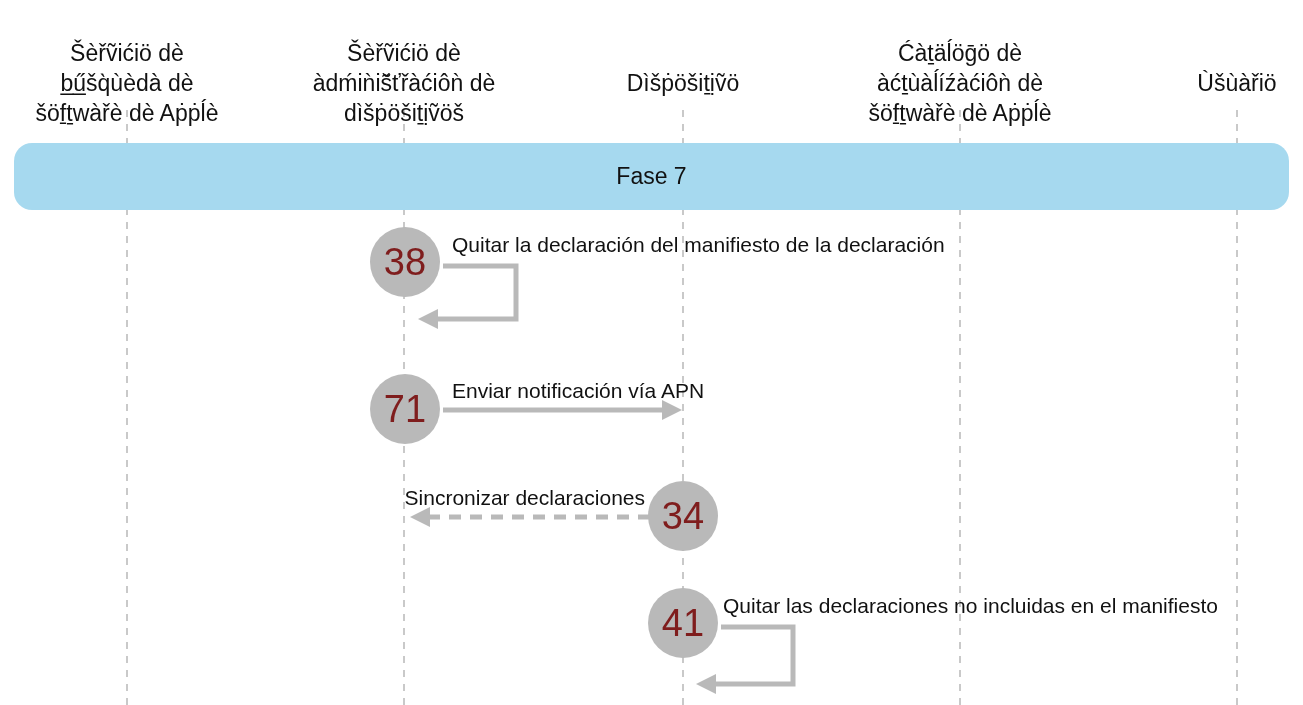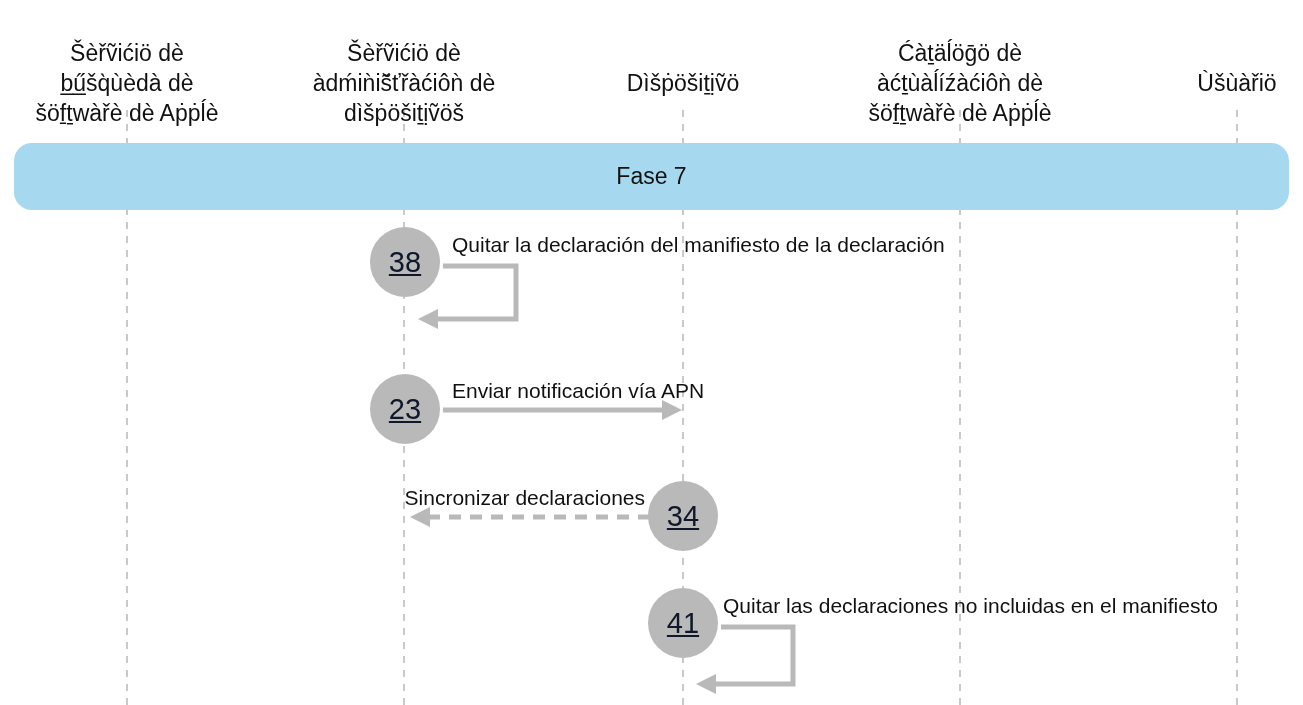--- a/index.html
+++ b/index.html
@@ -24,21 +24,21 @@
   .phase-band{
     position:absolute;left:14px;top:143px;width:1275px;height:67px;
     background:#a6d9ef;border-radius:18px;z-index:2;
     display:flex;align-items:center;justify-content:center;
     font-size:23px;color:#111;
   }
   .step-circle{
     position:absolute;width:70px;height:70px;border-radius:50%;
     background:#b9b9b9;z-index:4;
     display:flex;align-items:center;justify-content:center;
-    font-size:29px;color:#0f172a;text-decoration:underline;
+    font-size:38px;color:#7f1d1d;
   }
   .circle-38{left:370px;top:227px;}
   .circle-39{left:370px;top:374px;}
   .circle-34{left:648px;top:481px;}
   .circle-41{left:648px;top:588px;}
   .step-label{
     position:absolute;font-size:21px;color:#111;white-space:nowrap;z-index:4;
   }
   .label-38{left:452px;top:233px;}
   .label-39{left:452px;top:379px;}
@@ -96,21 +96,21 @@
     <polygon points="410,517 430,507 430,527" fill="#b9b9b9"></polygon>
 
     <path d="M 721 627 H 793 V 684 H 716" fill="none" stroke="#b9b9b9" stroke-width="5"></path>
     <polygon points="696,684 716,674 716,694" fill="#b9b9b9"></polygon>
   </svg>
 
   <div class="step-circle circle-38">
     <span>38</span>
   </div>
   <div class="step-circle circle-39">
-    <span>23</span>
+    <span>71</span>
   </div>
   <div class="step-circle circle-34">
     <span>34</span>
   </div>
   <div class="step-circle circle-41">
     <span>41</span>
   </div>
 
   <div class="step-label label-38">Quitar la declaración del manifiesto de la declaración</div>
   <div class="step-label label-39">Enviar notificación vía APN</div>

